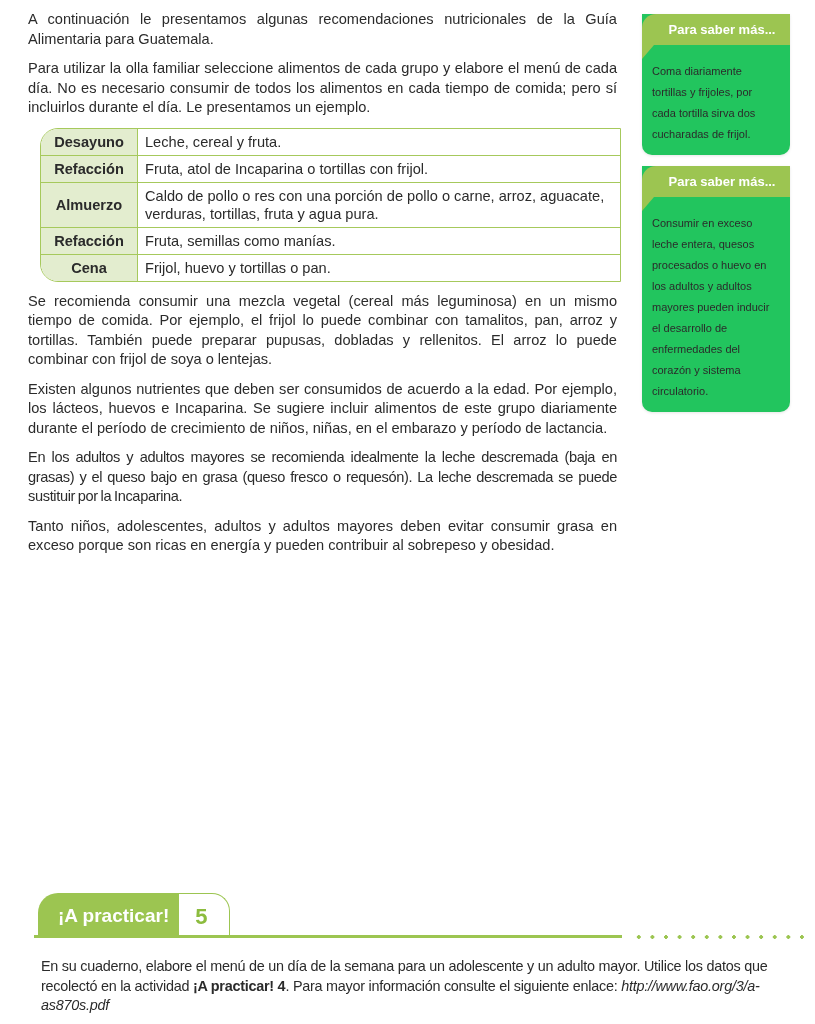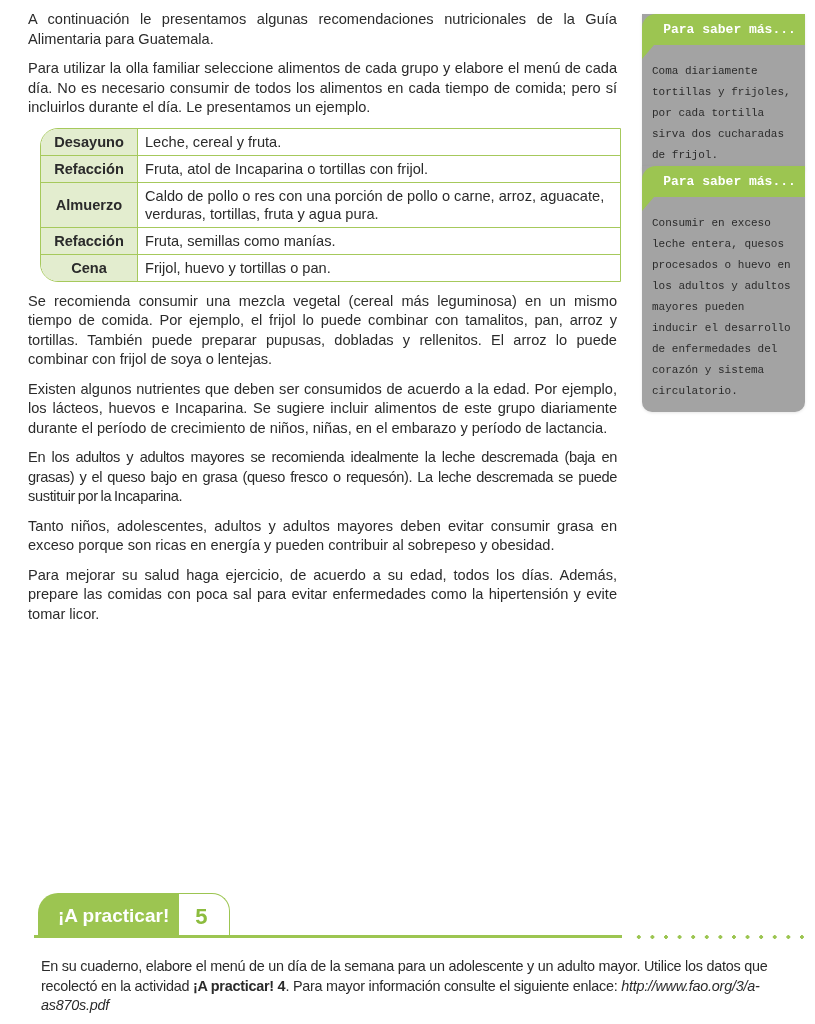--- a/index.html
+++ b/index.html
@@ -10,22 +10,22 @@
   .main p.tight { letter-spacing: -0.35px; word-spacing: -1px; }
 
   table.menu { border-collapse: separate; border-spacing: 0; width: 593px; margin: 8px 0 10px 12px;
                border: 1.5px solid #a6c95c; border-radius: 18px 0 0 18px; overflow: hidden; }
   table.menu td { border-bottom: 1.5px solid #a6c95c; padding: 4px 7px; font-size: 14.6px; line-height: 18px; vertical-align: middle; }
   table.menu tr:last-child td { border-bottom: none; }
   table.menu td.meal { background: #e3edcf; font-weight: bold; text-align: center; width: 82px;
                        border-right: 1.5px solid #a6c95c; color: #2b2b2b; }
   table.menu td.food { background: #ffffff; }
 
-  .side { position: absolute; left: 642px; width: 163px; background: #a3a3a3; border-radius: 0 0 10px 10px;
-          box-shadow: 0 1px 3px rgba(0,0,0,0.1); font-family: Liberation Mono, monospace; }
+  .side { position: absolute; left: 642px; width: 148px; background: #22c55e; border-radius: 0 0 10px 10px;
+          box-shadow: 0 1px 3px rgba(0,0,0,0.1); }
   .side .hdr { background: #9cc551; color: #fff; font-weight: bold; font-size: 13px; text-align: center;
                padding: 8px 4px 8px 16px; border-radius: 14px 0 0 0; position: relative; }
   .side .notch { position: absolute; left: 0; bottom: -14px; width: 0; height: 0;
                  border-top: 14px solid #9cc551; border-right: 12px solid transparent; }
   .side .txt { font-size: 11px; line-height: 21px; padding: 16px 12px 10px 10px; color: #2b2b2b; }
   .side1 { top: 14px; }
   .side2 { top: 166px; }
 
   .practice { position: absolute; left: 28px; top: 893px; width: 787px; height: 50px; }
   .tab { position: absolute; left: 10px; top: 0; height: 44px; display: flex; }
@@ -71,21 +71,20 @@
       <td class="meal">Cena</td>
       <td class="food">Frijol, huevo y tortillas o pan.</td>
     </tr>
   </tbody>
     </table>
 
   <p>Se recomienda consumir una mezcla vegetal (cereal más leguminosa) en un mismo tiempo de comida.  Por ejemplo, el frijol lo puede combinar con tamalitos, pan, arroz y tortillas. También puede preparar pupusas, dobladas y rellenitos. El arroz lo puede combinar con frijol de soya o lentejas.</p>
   <p>Existen algunos nutrientes que deben ser consumidos de acuerdo a la edad. Por ejemplo, los lácteos, huevos e Incaparina. Se sugiere incluir alimentos de este grupo diariamente durante el período de crecimiento de niños, niñas, en el embarazo y período de lactancia.</p>
   <p class="tight">En los adultos y adultos mayores se recomienda idealmente la leche descremada (baja en grasas) y el queso bajo en grasa (queso fresco o requesón). La leche descremada se puede sustituir por la Incaparina.</p>
   <p>Tanto niños, adolescentes, adultos y adultos mayores deben evitar consumir grasa en exceso porque son ricas en energía y pueden contribuir al sobrepeso y obesidad.</p>
-  <p>Para mejorar su salud haga ejercicio, de acuerdo a su edad, todos los días. Además, prepare las comidas con poca sal para evitar enfermedades como la hipertensión y evite tomar licor.</p>
 </div>
 
 <div class="side side1">
   <div class="hdr">
     <span>Para saber más...</span>
     <span class="notch"></span>
   </div>
   <div class="txt">Coma diariamente tortillas y frijoles, por cada tortilla sirva dos cucharadas de frijol.</div>
 </div>
 

